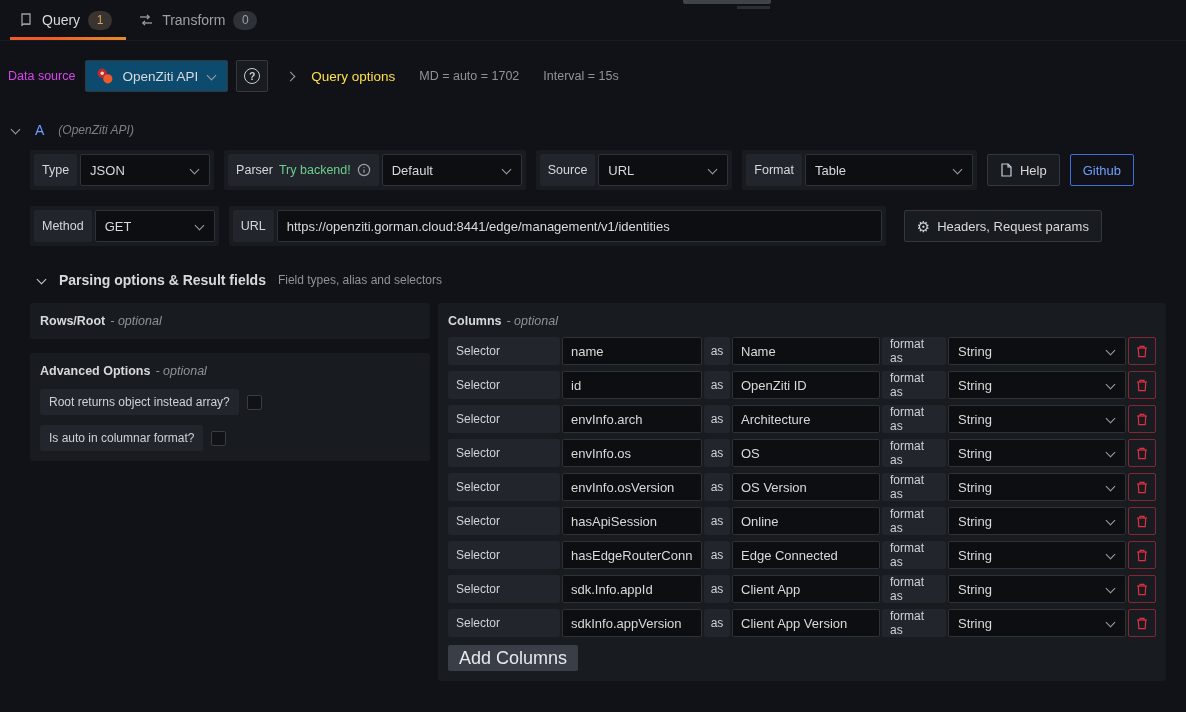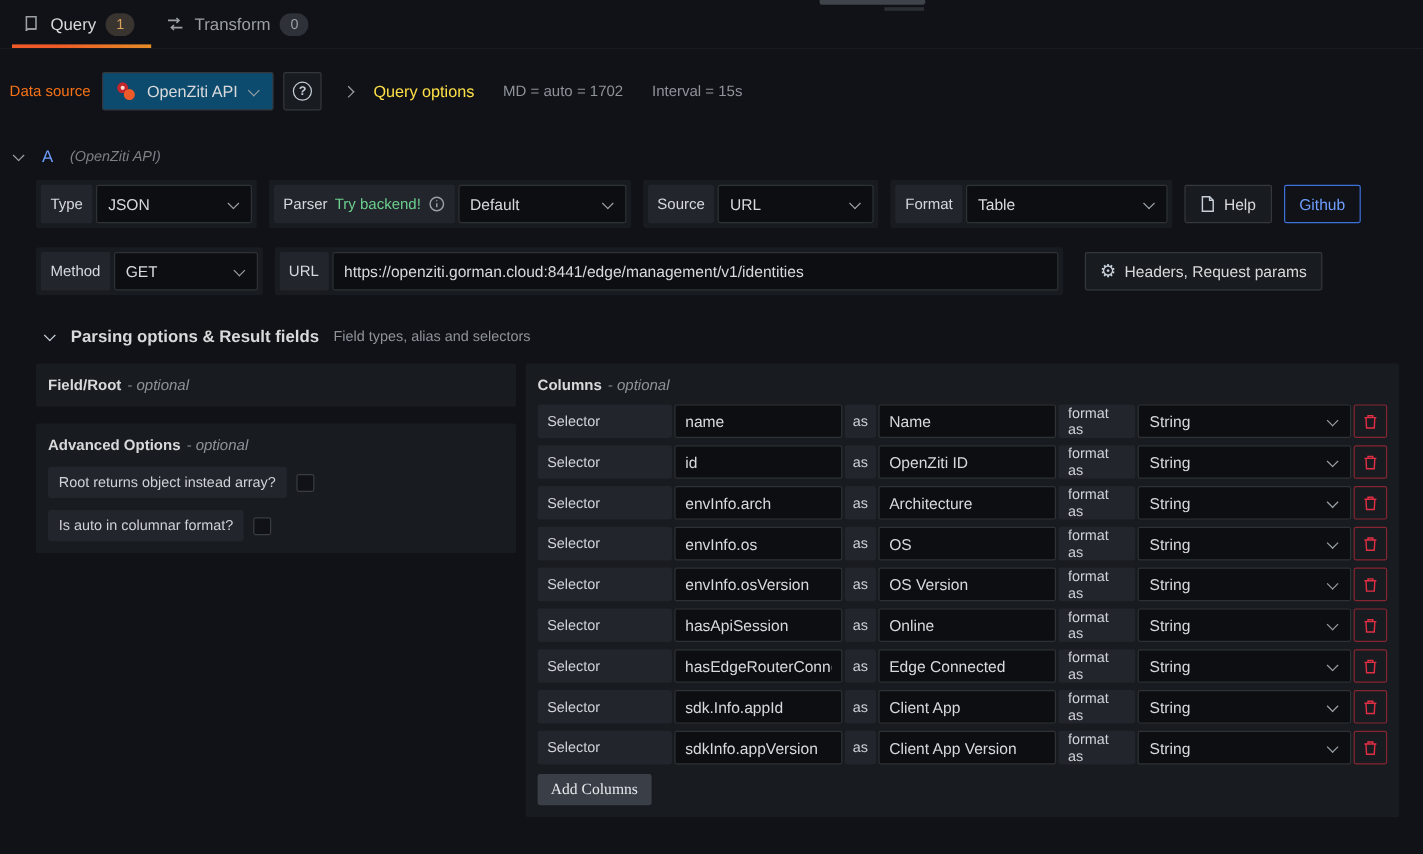--- a/index.html
+++ b/index.html
@@ -18,21 +18,21 @@
   .tab { display:flex; align-items:center; gap:8px; padding:0 16px 0 10px; position:relative; cursor:pointer; font-size:14px; }
   .tab .ticon { display:flex; align-items:center; }
   .tab.active { color:#d8d9da; }
   .tab.inactive { color:#9aa0a6; }
   .tab-underline { position:absolute; left:2px; right:2px; bottom:0; height:3px; background:linear-gradient(90deg,#f05a28 30%,#e58c27); }
   .badge { display:inline-flex; align-items:center; justify-content:center; min-width:24px; height:19px; padding:0 8px; border-radius:10px; font-size:12px; background:#2e3138; color:#9aa0a6; }
   .tab.active .badge { background:#3a3430; color:#d9a259; }
 
   
   .toolbar { display:flex; align-items:center; margin:19px 0 0 0; padding:0 8px; height:32px; gap:8px; }
-  .ds-label { font-size:12.5px; font-weight:500; color:#f97316; margin-right:2px; }
+  .ds-label { font-size:12.5px; font-weight:500; color:#d946ef; margin-right:2px; }
   .ds-picker { display:flex; align-items:center; gap:8px; height:32px; padding:0 10px; background:#0c4a6e; border:1px solid #34383d; border-radius:2px; cursor:pointer; }
   .ds-picker .ds-name { font-size:13.5px; color:#d8d9da; }
   .icon-btn { width:32px; height:32px; background:#181b1f; border:1px solid #34383d; border-radius:2px; display:flex; align-items:center; justify-content:center; cursor:pointer; }
   .qmark { width:16px; height:16px; border:1.4px solid #c7d0d9; border-radius:50%; color:#c7d0d9; font-size:10.5px; font-weight:700; display:flex; align-items:center; justify-content:center; }
   .crumb-chev { margin:0 6px 0 10px; }
   .query-options { color:#fde047; font-size:13.5px; font-weight:500; cursor:pointer; }
   .meta { color:#8e939a; font-size:12.5px; margin-left:16px; }
 
   
   .query-row-header { display:flex; align-items:center; gap:14px; margin-top:28px; padding:0 10px; height:20px; }
@@ -105,21 +105,21 @@
   .col-label.fmt { width:64px; }
   .col-input { height:28px; background:#0d0e12; border:1px solid #2c3235; border-radius:2px; padding:0 8px;
     font-size:13px; color:#d8d9da; outline:none; flex-shrink:0;
     font-family:"Liberation Sans","DejaVu Sans",sans-serif; }
   .sel-input { width:140px; }
   .alias-input { width:148px; }
   .fmt-select { width:178px; height:28px; flex-shrink:0; }
   .trash-btn { width:28px; height:28px; flex-shrink:0; display:flex; align-items:center; justify-content:center;
     background:transparent; border:1px solid rgba(224,47,68,.55); border-radius:2px; cursor:pointer; }
   .add-cols-btn { margin-top:2px; height:26px; padding:0 11px; background:#3a3f47; border:none; border-radius:2px;
-    color:#e7e9ec; font-size:13px; cursor:pointer; font-family:Liberation Serif, serif; }
+    color:#e7e9ec; font-size:18px; cursor:pointer; font-family:Liberation Sans, sans-serif; }
 </style>
 </head>
 <body>
 
 <div class="screen">
   <div class="handle1"></div>
   <div class="handle2"></div>
 
   <div class="tabbar">
     <div class="tab active">
@@ -248,21 +248,21 @@
       <span class="chev light"></span>
       <span class="sec-title">Parsing options &amp; Result fields</span>
       <span class="sec-sub">Field types, alias and selectors</span>
     </div>
 
     <div class="panels">
 
       <div class="left-col">
         <div class="panel">
           <div class="panel-title">
-            <b>Field/Root</b>
+            <b>Rows/Root</b>
             <i>- optional</i>
           </div>
         </div>
 
         <div class="panel">
           <div class="panel-title">
             <b>Advanced Options</b>
             <i>- optional</i>
           </div>
           <div class="adv-row">

